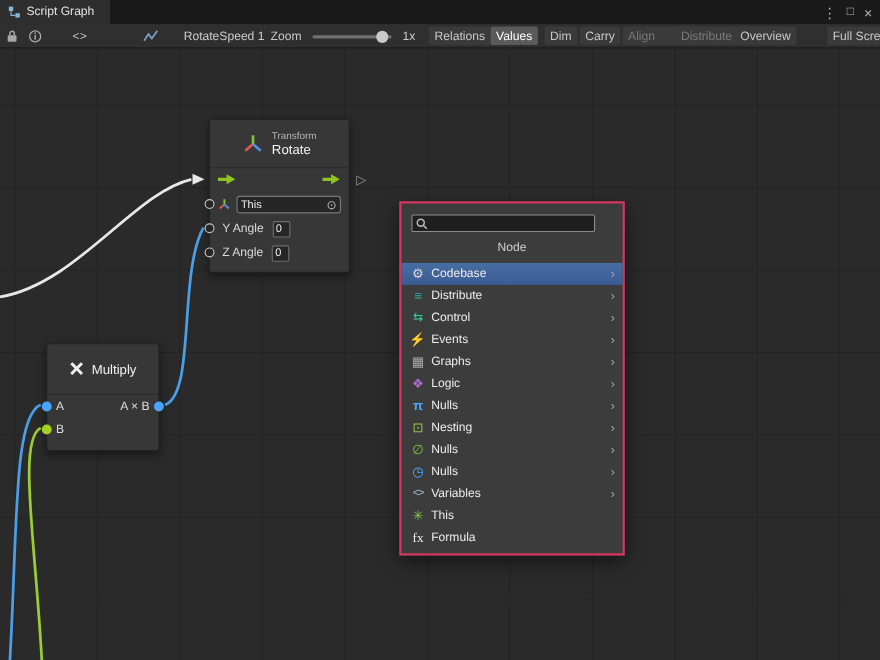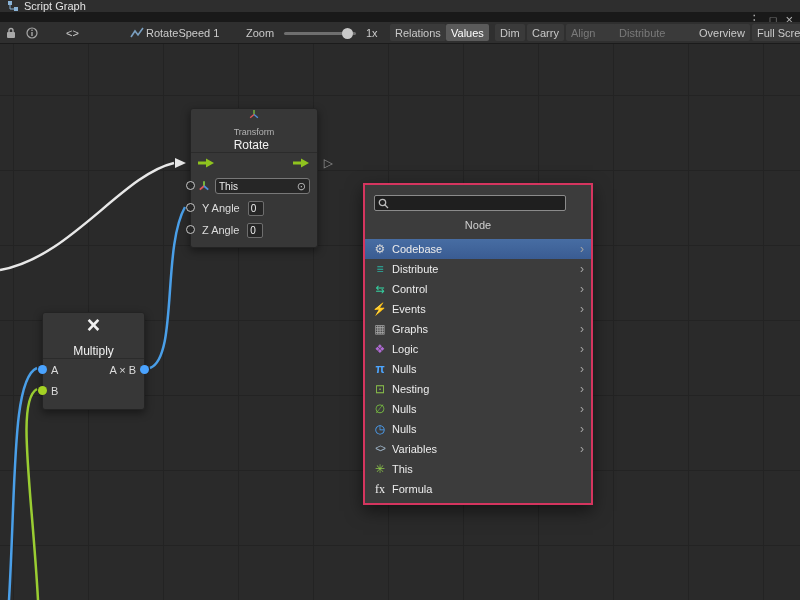--- a/index.html
+++ b/index.html
@@ -1,21 +1,21 @@
 <!DOCTYPE html>
 <html><head>
 <meta charset="utf-8">
 <style>
   * { box-sizing: border-box; margin: 0; padding: 0; }
   html,body { width:800px; height:600px; overflow:hidden; }
   body { font-family:"Liberation Sans", sans-serif; background:#2a2a2a; color:#ddd; position:relative; }
   #app { position:absolute; inset:0; width:800px; height:600px; }
 
   
-  .tabbar { position:absolute; top:0; left:0; right:0; height:22px; background:#191919; display:flex; align-items:stretch; z-index:10;flex-direction:column; }
+  .tabbar { position:absolute; top:0; left:0; right:0; height:22px; background:#191919; display:flex; align-items:stretch; z-index:10; }
   .tab { display:flex; align-items:center; gap:5px; padding:0 14px 0 7px; background:#2e2e2e; font-size:11px; color:#e3e3e3; }
   .tabbar-right { margin-left:auto; display:flex; align-items:center; gap:9px; padding-right:7px; color:#b5b5b5; }
   .tabbar-right span { cursor:default; }
 
   
   .toolbar { position:absolute; top:22px; left:0; right:0; height:22px; background:#2f2f2f; border-bottom:1px solid #1b1b1b; font-size:11px; color:#ccc; z-index:10; }
   .toolbar > * { position:absolute; top:0; height:22px; display:flex; align-items:center; }
   .ticon { color:#b5b5b5; }
   .tbtn { top:2px; height:17px; padding:0 5px; background:#3a3a3a; border-radius:2px; color:#c9c9c9; white-space:nowrap; }
   .tbtn.active { background:#5a5a5a; color:#fff; }
@@ -31,21 +31,21 @@
       linear-gradient(#232323 1px, transparent 1px),
       linear-gradient(90deg, #232323 1px, transparent 1px);
     background-size:75px 75px;
     background-position:13px 51px; z-index:0; }
 
   
   .wires { position:absolute; inset:0; z-index:1; pointer-events:none; }
 
   
   .node { position:absolute; background:#373737; border:1px solid #232323; border-radius:3px; box-shadow:0 3px 8px rgba(0,0,0,.45); z-index:2; }
-  .nhead { display:flex; align-items:center; justify-content:center; gap:7px; border-bottom:1px solid #2b2b2b;flex-direction:column; }
+  .nhead { display:flex; align-items:center; justify-content:center; gap:7px; border-bottom:1px solid #2b2b2b; }
   .ncat { font-size:9px; color:#b3b3b3; line-height:11px; }
   .ntitle { font-size:12px; color:#f2f2f2; line-height:14px; }
   .nrow { display:flex; align-items:center; font-size:11px; color:#dcdcdc; position:relative; }
   .port { position:absolute; left:-5px; width:9px; height:9px; border-radius:50%; z-index:3; }
   .port.right { left:auto; right:-5px; }
   .port.hollow { border:1.5px solid #c6c6c6; background:#262626; }
   .port.blue { background:#4aa3ff; }
   .port.green { background:#a4d224; }
   .numfield { width:16px; height:15px; background:#262626; border:1px solid #6e6e6e; border-radius:2px; color:#eee; font-size:10px; padding:0 2px; font-family:"Liberation Sans",sans-serif; }
   .thisfield { display:flex; align-items:center; height:16px; flex:1; margin-left:5px; background:#262626; border:1px solid #787878; border-radius:3px; padding:0 3px; font-size:10px; color:#eee; }
@@ -60,21 +60,21 @@
 
   
   #multiply-node { left:42px; top:312px; width:103px; }
   #multiply-node .nhead { height:46px; }
   #multiply-node .nrow { height:21px; padding:0 8px; }
   #multiply-node .footer { height:8px; }
   .xglyph { font-size:23px; font-weight:bold; color:#f0f0f0; line-height:23px; }
   .outlabel { margin-left:auto; }
 
   
-  .finder { position:absolute; left:363px; top:183px; width:230px; height:322px; background:#3c3c3c; border:2px solid #d5355f; z-index:6; box-shadow:0 6px 16px rgba(0,0,0,.5); }
+  .finder { position:absolute; left:363px; top:183px; width:205px; height:322px; background:#3c3c3c; border:2px solid #d5355f; z-index:6; box-shadow:0 6px 16px rgba(0,0,0,.5); }
   .fsearch { display:flex; align-items:center; margin:10px 25px 0 9px; height:16px; background:#1f1f1f; border:1px solid #8b8b8b; border-radius:2px; padding:0 3px; }
   .fsearch input { flex:1; background:transparent; border:none; outline:none; color:#fff; font-size:11px; height:12px; font-family:"Liberation Sans",sans-serif; }
   .fheader { text-align:center; margin-top:8px; font-size:11px; color:#cfcfcf; height:14px; }
   .flist { margin-top:6px; }
   .fitem { height:20px; display:flex; align-items:center; padding:0 7px; font-size:11px; color:#ececec; }
   .fitem.selected { background:linear-gradient(#476da3,#3a5c92); }
   .fic { width:16px; text-align:center; margin-right:4px; font-size:12px; line-height:14px; }
   .fchev { margin-left:auto; color:#a3a3a3; font-size:12px; }
   .ic-gear { color:#d6d6d6; }
   .ic-collections { color:#2bb3a3; font-weight:bold; }
@@ -119,21 +119,21 @@
         </svg>
     </span>
     <span class="ticon" style="left:26px">
       <svg width="12" height="12" viewBox="0 0 12 12">
           <circle cx="6" cy="6" r="5" stroke="#a8a8a8" fill="none" stroke-width="1.2"></circle>
           <rect x="5.3" y="5" width="1.4" height="4" fill="#a8a8a8"></rect>
           <rect x="5.3" y="2.6" width="1.4" height="1.4" fill="#a8a8a8"></rect>
         </svg>
     </span>
     <span style="left:66px; color:#c9c9c9">&lt;&gt;</span>
-    <span style="left:130px; gap:2px">
+    <span style="left:130px; gap:23px">
       <svg width="14" height="12" viewBox="0 0 14 12">
           <path d="M1 10 L5 4 L8 8 L13 1" stroke="#7a9fc0" fill="none" stroke-width="1.6"></path>
         </svg>
       <span>RotateSpeed 1</span>
     </span>
     <span style="left:246px; color:#c9c9c9">Zoom</span>
     <span class="zoomtrack" style="left:284px">
       <span class="zoomknob"></span>
     </span>
     <span style="left:366px">1x</span>
@@ -143,21 +143,21 @@
     <span class="tbtn" style="left:495px">Dim</span>
     <span class="tbtn" style="left:527px">Carry</span>
     <span class="tbtn disabled" style="left:566px">
         <span>Align</span>
         <span class="caret">▾</span>
       </span>
     <span class="tbtn disabled" style="left:614px">
         <span>Distribute</span>
         <span class="caret">▾</span>
       </span>
-    <span class="tbtn" style="left:694px">Overview</span>
+    <span class="tbtn" style="left:668px">Overview</span>
     <span class="tbtn" style="left:752px">Full Screen</span>
   </div>
 
   <div class="canvas"></div>
 
   <svg class="wires" width="800" height="600">
     <path d="M0,270 C70,258 122,175 174,163" stroke="#e8e8e8" stroke-width="2.5" fill="none"></path>
     <polygon points="175,158 186,163 175,168" fill="#e8e8e8"></polygon>
     <path d="M150,368 C178,358 162,248 185,207" stroke="#4a9fe8" stroke-width="2.5" fill="none"></path>
     <path d="M37,368 C12,378 16,480 9,600" stroke="#4a9fe8" stroke-width="2.5" fill="none"></path>

